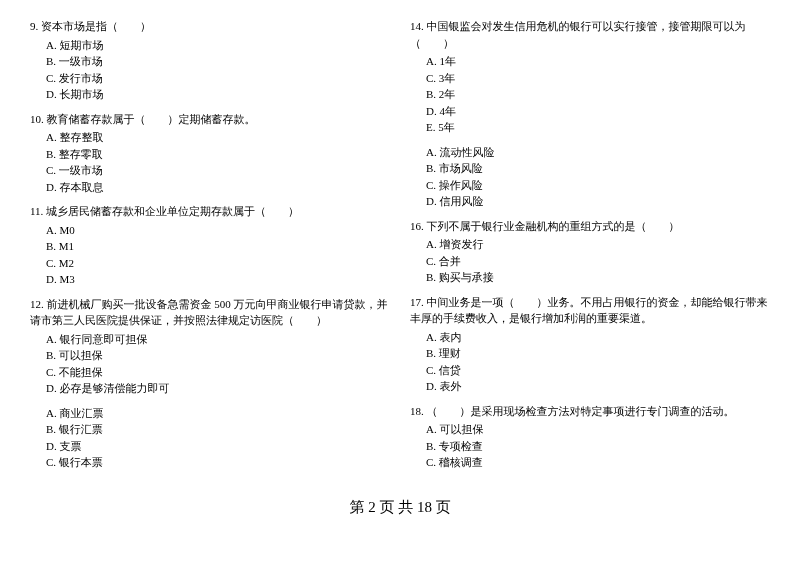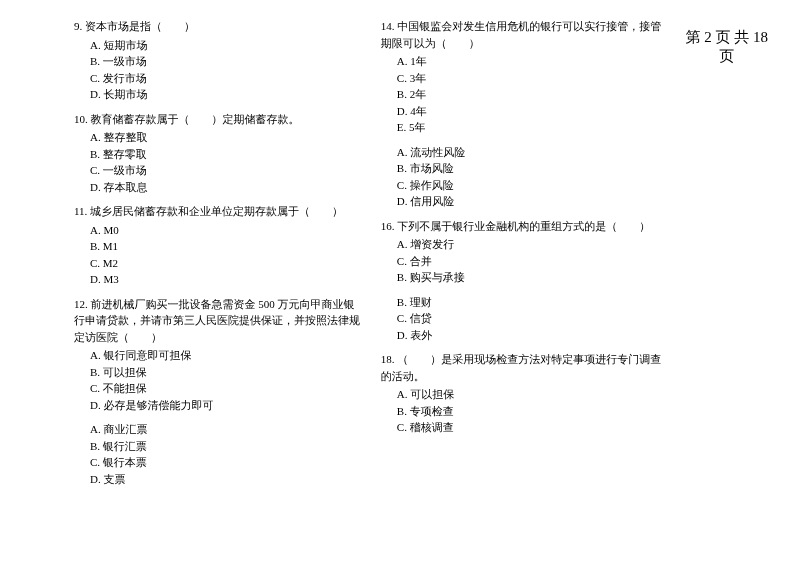--- a/index.html
+++ b/index.html
@@ -7,23 +7,22 @@
       font-family: "SimSun", "宋体", serif;
       font-size: 11px;
       background: #fff;
       color: #000;
       width: 800px;
       min-height: 565px;
       padding: 18px 30px 18px 30px;
     }
     .page {
       display: flex;
-      flex-direction: row;
-      gap: 16px;
-      margin-left: 44px;
+      flex-direction: column;
+      gap: 9px;
     }
     .columns {
       display: flex;
       gap: 0;
       width: 100%;
     }
     .col {
       flex: 1;
       padding-right: 10px;
     }
@@ -82,22 +81,22 @@
         <div class="question-block">
           <div class="question-title">12. 前进机械厂购买一批设备急需资金 500 万元向甲商业银行申请贷款，并请市第三人民医院提供保证，并按照法律规定访医院（　　）</div>
           <div class="option">A. 银行同意即可担保</div>
           <div class="option">B. 可以担保</div>
           <div class="option">C. 不能担保</div>
           <div class="option">D. 必存是够清偿能力即可</div>
         </div>
         <div class="question-block">
           <div class="option">A. 商业汇票</div>
           <div class="option">B. 银行汇票</div>
+          <div class="option">D. 支票</div>
           <div class="option">C. 银行本票</div>
-          <div class="option">D. 支票</div>
         </div>
       </div>
     <div class="col" id="right-col">
         <div class="question-block">
           <div class="question-title">14. 中国银监会对发生信用危机的银行可以实行接管，接管期限可以为（　　）</div>
           <div class="option">A. 1年</div>
           <div class="option">C. 3年</div>
           <div class="option">B. 2年</div>
           <div class="option">D. 4年</div>
           <div class="option">E. 5年</div>
@@ -108,20 +107,22 @@
           <div class="option">C. 操作风险</div>
           <div class="option">D. 信用风险</div>
         </div>
         <div class="question-block">
           <div class="question-title">16. 下列不属于银行业金融机构的重组方式的是（　　）</div>
           <div class="option">A. 增资发行</div>
           <div class="option">C. 合并</div>
           <div class="option">B. 购买与承接</div>
         </div>
         <div class="question-block">
+          <div class="question-title">17. 中间业务是一项（　　）业务。不用占用银行的资金，却能给银行带来丰厚的手续费收入，是银行增加利润的重要渠道。</div>
+          <div class="option">A. 表内</div>
           <div class="option">B. 理财</div>
           <div class="option">C. 信贷</div>
           <div class="option">D. 表外</div>
         </div>
         <div class="question-block">
           <div class="question-title">18. （　　）是采用现场检查方法对特定事项进行专门调查的活动。</div>
           <div class="option">A. 可以担保</div>
           <div class="option">B. 专项检查</div>
           <div class="option">C. 稽核调查</div>
         </div>

